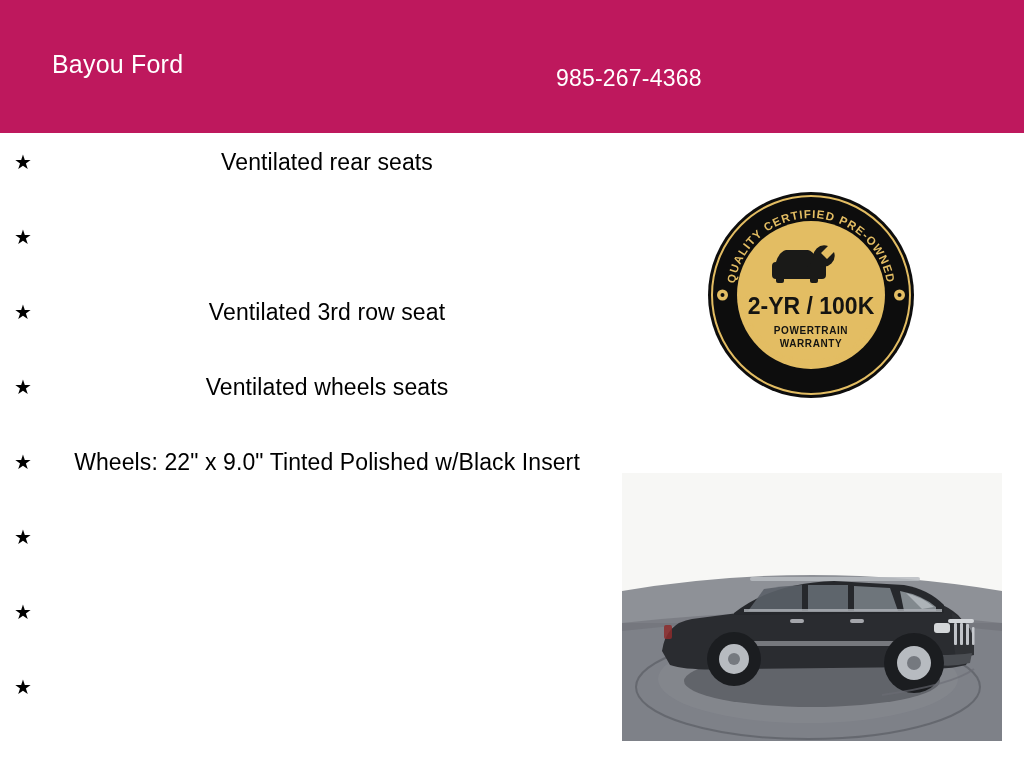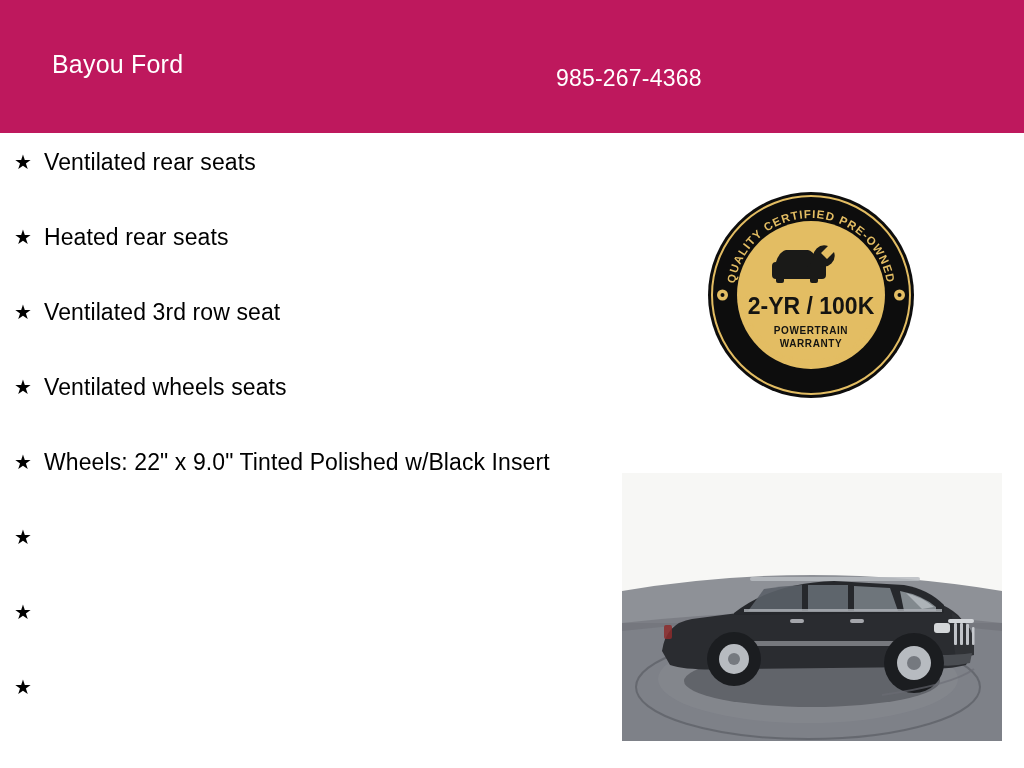--- a/index.html
+++ b/index.html
@@ -74,20 +74,21 @@
     text-align: left;
     padding-top: 14px;
   }
   .feature-text {
     flex: 1 1 auto;
     font-size: 23px;
     line-height: 34px;
     color: #000000;
     padding-top: 12px;
     letter-spacing: 0.1px;
+    text-align: center;
   }
   
   .badge-wrap {
     position: absolute;
     left: 706px;
     top: 190px;
     width: 210px;
     height: 210px;
   }
   .badge-svg {
@@ -121,21 +122,20 @@
     <div class="dealer-phone">985-267-4368</div>
   </div>
 
   <ul class="features">
     <li class="feature-item">
       <span class="bullet">★</span>
       <span class="feature-text">Ventilated rear seats</span>
     </li>
     <li class="feature-item">
       <span class="bullet">★</span>
-      <span class="feature-text">Heated rear seats</span>
     </li>
     <li class="feature-item">
       <span class="bullet">★</span>
       <span class="feature-text">Ventilated 3rd row seat</span>
     </li>
     <li class="feature-item">
       <span class="bullet">★</span>
       <span class="feature-text">Ventilated wheels seats</span>
     </li>
     <li class="feature-item">

